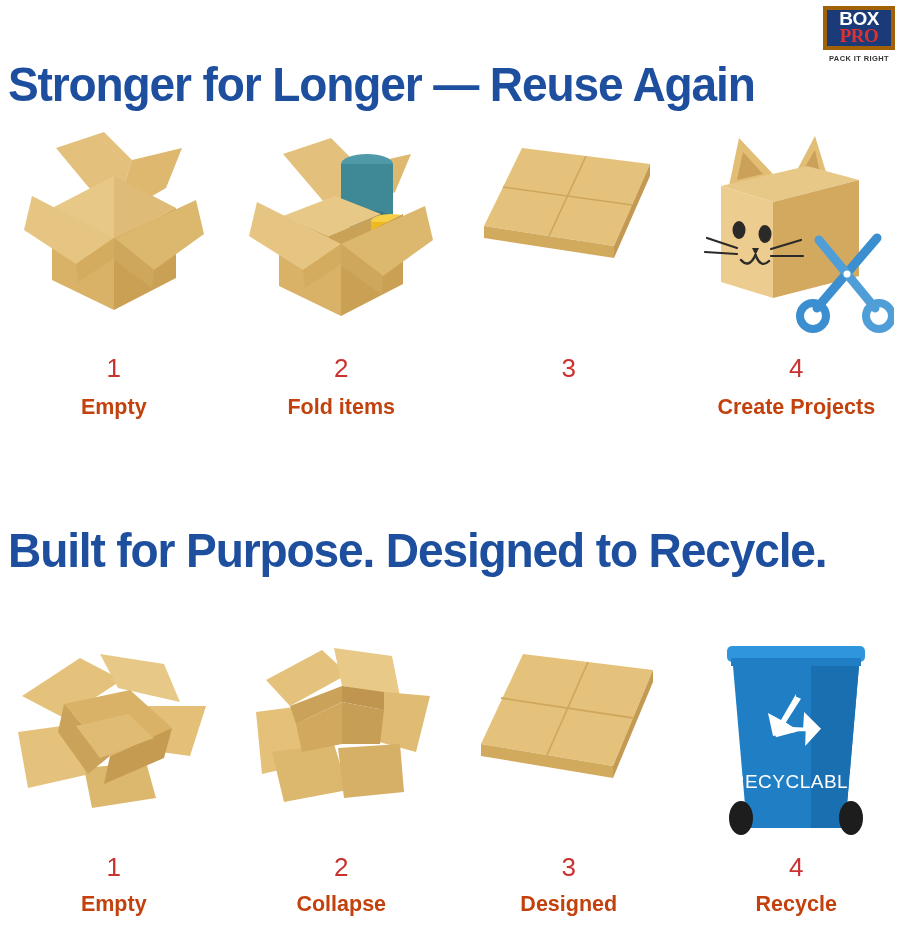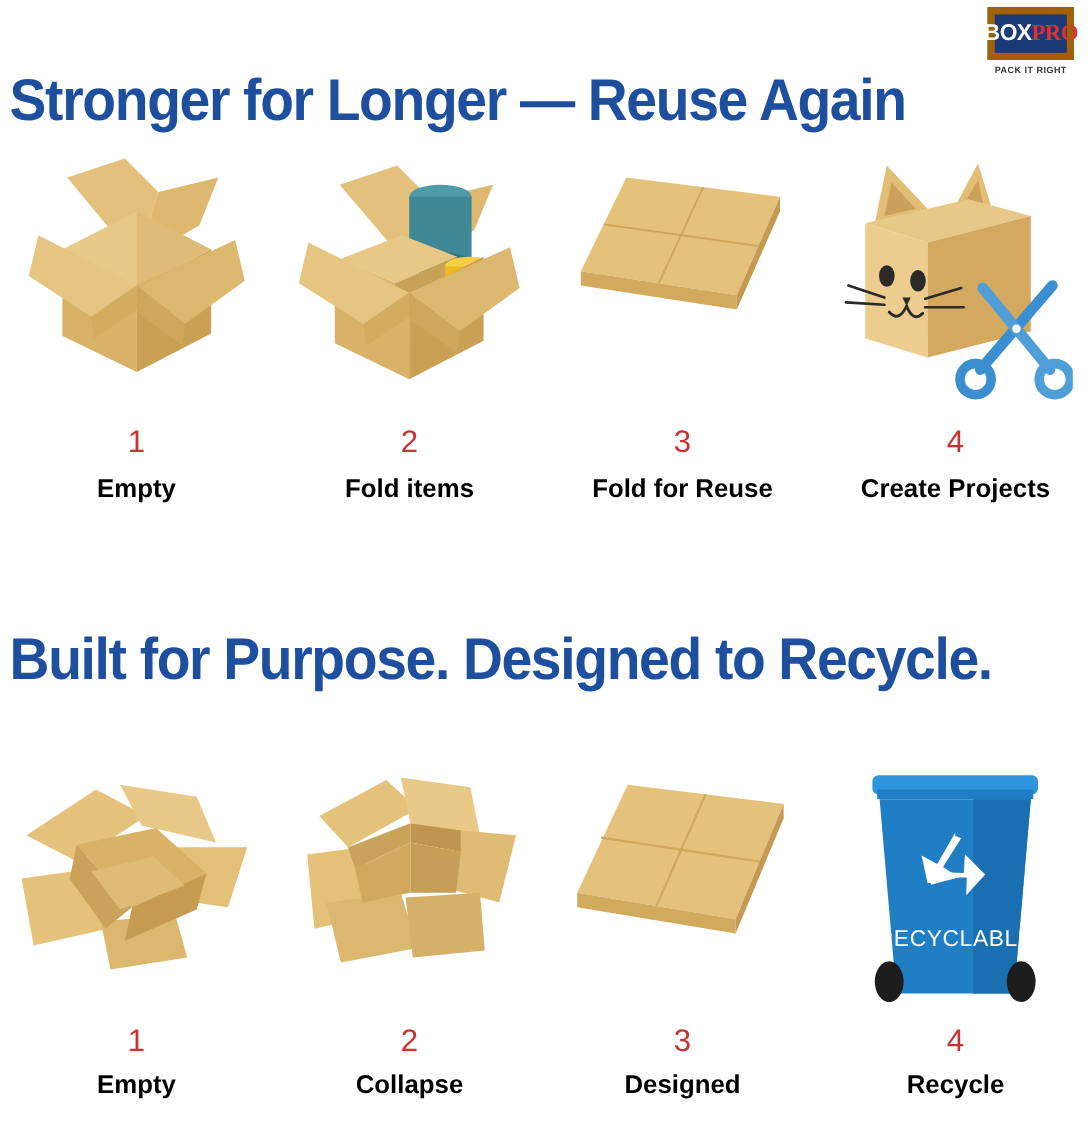--- a/index.html
+++ b/index.html
@@ -12,22 +12,22 @@
   .page { position: relative; width: 910px; height: 949px; background: #fff; }
 
   
   .logo-wrap {
     position: absolute; top: 6px; right: 8px;
     width: 86px; text-align: center;
   }
   .logo-box {
     width: 72px; height: 44px; margin: 0 auto;
     background: #1b3a78;
-    border: 6px solid #a16207;
-    display: flex; flex-direction: row;
+    border: 4px solid #a16207;
+    display: flex; flex-direction: column;
     align-items: center; justify-content: center;
     line-height: 0.88;
   }
   .logo-top {
     color: #ffffff; font-weight: bold; font-size: 19px;
     letter-spacing: -0.5px; font-family: "Liberation Sans", sans-serif;
   }
   .logo-bottom {
     color: #e03030; font-weight: bold; font-size: 19px;
     letter-spacing: -0.5px; font-family: Liberation Serif, serif;
@@ -70,21 +70,21 @@
   .step-art svg { display: block; }
 
   .step-num {
     color: #c9322f;
     font-size: 26px;
     font-weight: normal;
     line-height: 1;
     margin-top: 10px;
   }
   .step-label {
-    color: #000000;
+    color: #c2410c;
     font-size: 21.5px;
     font-weight: bold;
     line-height: 1.18;
     text-align: center;
     margin-top: 14px;
     max-width: 180px;
   }
   #row-2 .step-num { margin-top: 4px; }
   #row-2 .step-label { margin-top: 12px; }
 </style>
@@ -166,21 +166,20 @@
       <div class="step-art">
         <svg width="190" height="150" viewBox="0 0 190 150">
           <polygon points="48,18 176,34 140,116 10,96" fill="#e5c27c"></polygon>
           <polygon points="10,96 140,116 140,128 10,108" fill="#d2aa5e"></polygon>
           <polygon points="140,116 176,34 176,46 140,128" fill="#c49a52"></polygon>
           <line x1="29" y1="57" x2="158" y2="75" stroke="#cda65b" stroke-width="1.6"></line>
           <line x1="112" y1="26" x2="75" y2="106" stroke="#cda65b" stroke-width="1.6"></line>
         </svg>
       </div>
       <div class="step-num">3</div>
-      <div class="step-label">Fold for Reuse</div>
     </div>
 
     <div class="step">
       <div class="step-art">
         <svg width="195" height="205" viewBox="0 0 195 205">
 
           <polygon points="30,56 40,8 74,44" fill="#e2bd74"></polygon>
           <polygon points="38,50 44,22 64,44" fill="#cba059"></polygon>
           <polygon points="96,44 116,6 130,52" fill="#e2bd74"></polygon>
           <polygon points="102,44 116,20 122,48" fill="#cba059"></polygon>

